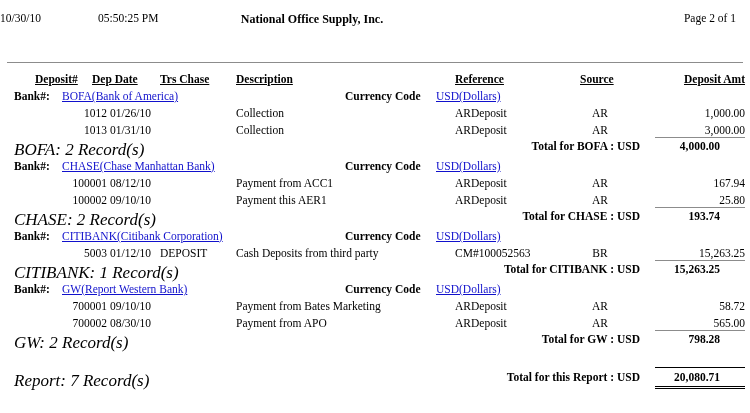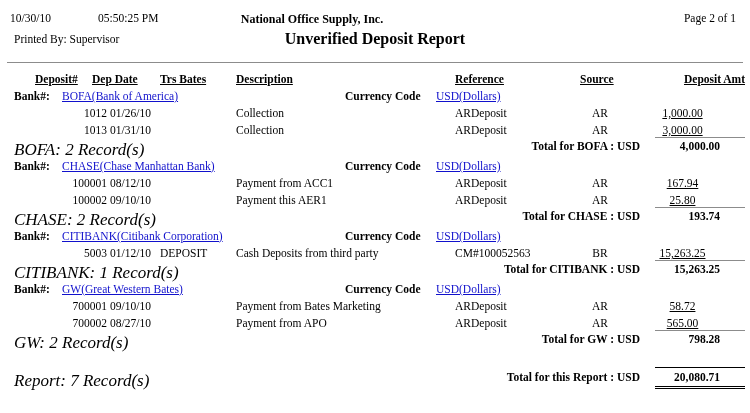--- a/index.html
+++ b/index.html
@@ -31,21 +31,21 @@
     position: absolute;
     left: 0;
     width: 750px;
     height: 18px;
   }
   .hdr-line1 { top: 12px; }
   .hdr-line2 { top: 33px; }
 
   .hdr-date {
     position: absolute;
-    left: 10px;
+    left: 0;
     top: 0;
     font-size: 11.5px;
     white-space: nowrap;
   }
   .hdr-time {
     position: absolute;
     left: 86px;
     top: 0;
     font-size: 11.5px;
     white-space: nowrap;
@@ -120,21 +120,21 @@
   .c-bank     { left: 14px; }
   .c-bankname { left: 62px; }
   .c-dep      { left: 35px;  width: 72px; text-align: right; }
   .c-date     { left: 110px; }
   .c-trs      { left: 160px; }
   .c-desc     { left: 236px; }
   .c-curlbl   { left: 345px; }
   .c-curval   { left: 436px; }
   .c-ref      { left: 455px; }
   .c-src      { left: 570px; width: 60px; text-align: center; }
-  .c-amt      { left: 620px; width: 125px; text-align: center; text-decoration: underline; }
+  .c-amt      { left: 620px; width: 125px; text-align: right; }
 
   .colhdr .cell {
     font-weight: bold;
     font-size: 11.5px;
     text-decoration: underline;
   }
   .colhdr .c-dep  { left: 35px; width: 72px; text-align: left; }
   .colhdr .c-date { left: 92px; }
   .colhdr .c-src  { left: 580px; width: 50px; text-align: left; }
   .colhdr .c-amt  { left: 620px; width: 125px; text-align: right; }
@@ -203,32 +203,28 @@
 
 <div class="page">
 
   <div class="rpt-head">
     <div class="hdr-line1">
       <span class="hdr-date">10/30/10</span>
       <span class="hdr-time">05:50:25 PM</span>
       <span class="hdr-company">National Office Supply, Inc.</span>
       <span class="hdr-page">Page 2 of 1</span>
     </div>
-    <div class="hdr-line2">
-      <span class="hdr-printed">Printed By: Supervisor</span>
-      <span class="hdr-title">Unverified Deposit Report</span>
-    </div>
   </div>
   <div class="head-rule"></div>
 
   <div class="grid" id="grid">
     <div class="row colhdr">
       <span class="cell c-dep">Deposit#</span>
       <span class="cell c-date">Dep Date</span>
-      <span class="cell c-trs">Trs Bates</span>
+      <span class="cell c-trs">Trs Chase</span>
       <span class="cell c-desc">Description</span>
       <span class="cell c-ref">Reference</span>
       <span class="cell c-src">Source</span>
       <span class="cell c-amt">Deposit Amt</span>
     </div>
   <div class="row bankrow">
         <span class="cell c-bank">Bank#:</span>
         <span class="cell c-bankname blue">BOFA(Bank of America)</span>
         <span class="cell c-curlbl">Currency Code</span>
         <span class="cell c-curval blue">USD(Dollars)</span>
@@ -303,36 +299,36 @@
         <span class="cell c-amt">15,263.25</span>
       </div>
       <div class="row tall">
         <div class="subrule"></div>
         <span class="rec-count">CITIBANK: 1 Record(s)</span>
         <span class="tot-label">Total for CITIBANK : USD</span>
         <span class="tot-amt">15,263.25</span>
       </div>
       <div class="row bankrow">
         <span class="cell c-bank">Bank#:</span>
-        <span class="cell c-bankname blue">GW(Great Western Bates)</span>
+        <span class="cell c-bankname blue">GW(Report Western Bank)</span>
         <span class="cell c-curlbl">Currency Code</span>
         <span class="cell c-curval blue">USD(Dollars)</span>
       </div>
       <div class="row">
         <span class="cell c-dep">700001</span>
         <span class="cell c-date">09/10/10</span>
         <span class="cell c-trs"></span>
         <span class="cell c-desc">Payment from Bates Marketing</span>
         <span class="cell c-ref">ARDeposit</span>
         <span class="cell c-src">AR</span>
         <span class="cell c-amt">58.72</span>
       </div>
       <div class="row">
         <span class="cell c-dep">700002</span>
-        <span class="cell c-date">08/27/10</span>
+        <span class="cell c-date">08/30/10</span>
         <span class="cell c-trs"></span>
         <span class="cell c-desc">Payment from APO</span>
         <span class="cell c-ref">ARDeposit</span>
         <span class="cell c-src">AR</span>
         <span class="cell c-amt">565.00</span>
       </div>
       <div class="row tall">
         <div class="subrule"></div>
         <span class="rec-count">GW: 2 Record(s)</span>
         <span class="tot-label">Total for GW : USD</span>

